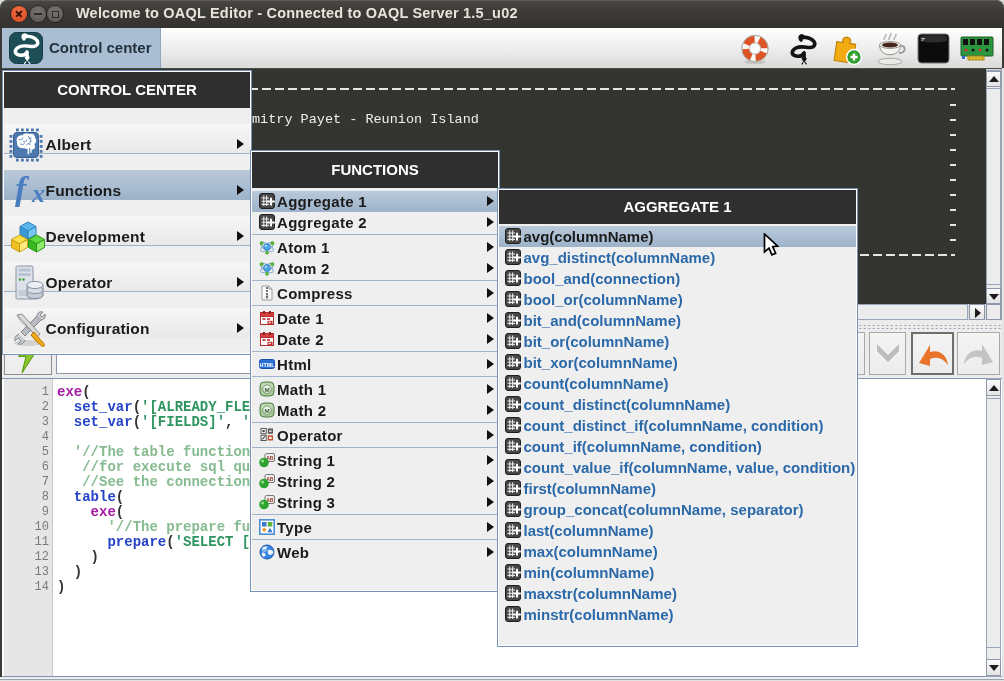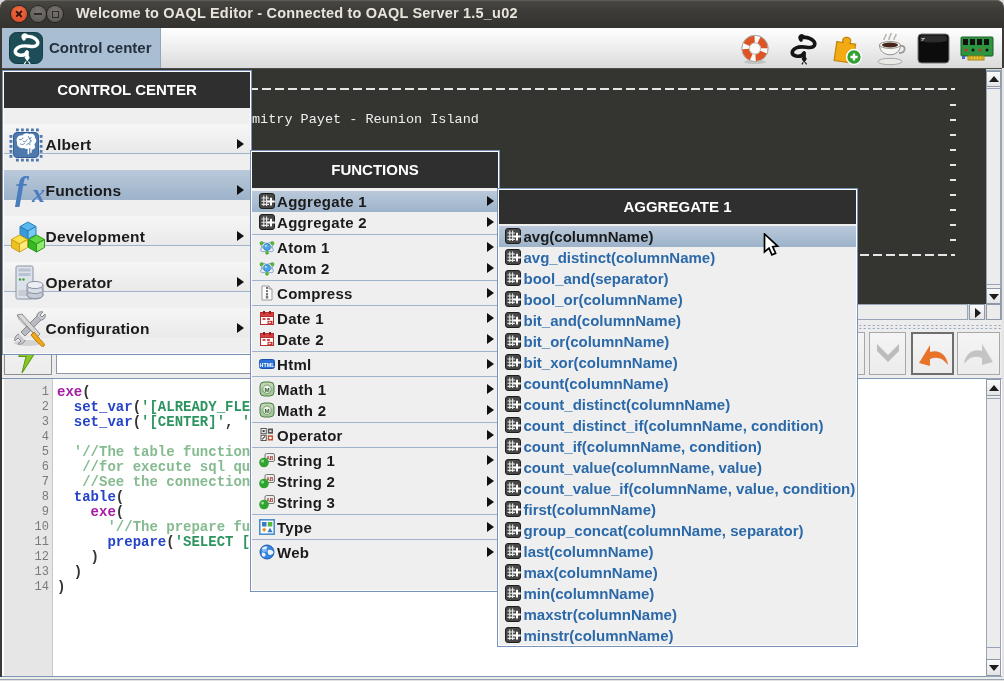--- a/index.html
+++ b/index.html
@@ -232,21 +232,21 @@
 8
 9
 10
 11
 12
 13
 14</pre>
     </div>
   <pre id="code"><span class="kw">exe</span>(
   <span class="fn">set_var</span>(<span class="st">'[ALREADY_FLEWN]'</span>, <span class="st">'false'</span>)
-  <span class="fn">set_var</span>(<span class="st">'[CENTER]'</span>, <span class="st">'NAME,VALUE'</span>)
+  <span class="fn">set_var</span>(<span class="st">'[FIELDS]'</span>, <span class="st">'NAME,VALUE'</span>)
 
   <span class="cm">'//The table function is used</span>
    <span class="cm">//for execute sql queries</span>
    <span class="cm">//See the connection config</span>
   <span class="fn">table</span>(
     <span class="kw">exe</span>(
       <span class="cm">'//The prepare function</span>
       <span class="fn">prepare</span>(<span class="st">'SELECT [FIELDS] FROM T'</span>)
     )
   )
@@ -558,21 +558,21 @@
             <path d="M12 4.8 V12.4 M8.2 8.6 H15.8" stroke="#fff" stroke-width="2" fill="none"></path>
           </svg></span>
         <span class="txt">avg_distinct(columnName)</span>
       </div>
       <div class="agitem">
         <span class="icon"><svg width="16" height="16" viewBox="0 0 16 16">
             <rect x="0.5" y="0.5" width="15" height="15" rx="2.5" fill="#474747" stroke="#1f1f1f"></rect>
             <path d="M2.5 5 H10 M2.5 8.2 H10 M2.5 11.4 H10 M4.8 2.5 V13 M7.6 2.5 V13" stroke="#e8e8e8" stroke-width="1.1" fill="none"></path>
             <path d="M12 4.8 V12.4 M8.2 8.6 H15.8" stroke="#fff" stroke-width="2" fill="none"></path>
           </svg></span>
-        <span class="txt">bool_and(separator)</span>
+        <span class="txt">bool_and(connection)</span>
       </div>
       <div class="agitem">
         <span class="icon"><svg width="16" height="16" viewBox="0 0 16 16">
             <rect x="0.5" y="0.5" width="15" height="15" rx="2.5" fill="#474747" stroke="#1f1f1f"></rect>
             <path d="M2.5 5 H10 M2.5 8.2 H10 M2.5 11.4 H10 M4.8 2.5 V13 M7.6 2.5 V13" stroke="#e8e8e8" stroke-width="1.1" fill="none"></path>
             <path d="M12 4.8 V12.4 M8.2 8.6 H15.8" stroke="#fff" stroke-width="2" fill="none"></path>
           </svg></span>
         <span class="txt">bool_or(columnName)</span>
       </div>
       <div class="agitem">
@@ -623,28 +623,20 @@
           </svg></span>
         <span class="txt">count_distinct_if(columnName, condition)</span>
       </div>
       <div class="agitem">
         <span class="icon"><svg width="16" height="16" viewBox="0 0 16 16">
             <rect x="0.5" y="0.5" width="15" height="15" rx="2.5" fill="#474747" stroke="#1f1f1f"></rect>
             <path d="M2.5 5 H10 M2.5 8.2 H10 M2.5 11.4 H10 M4.8 2.5 V13 M7.6 2.5 V13" stroke="#e8e8e8" stroke-width="1.1" fill="none"></path>
             <path d="M12 4.8 V12.4 M8.2 8.6 H15.8" stroke="#fff" stroke-width="2" fill="none"></path>
           </svg></span>
         <span class="txt">count_if(columnName, condition)</span>
-      </div>
-      <div class="agitem">
-        <span class="icon"><svg width="16" height="16" viewBox="0 0 16 16">
-            <rect x="0.5" y="0.5" width="15" height="15" rx="2.5" fill="#474747" stroke="#1f1f1f"></rect>
-            <path d="M2.5 5 H10 M2.5 8.2 H10 M2.5 11.4 H10 M4.8 2.5 V13 M7.6 2.5 V13" stroke="#e8e8e8" stroke-width="1.1" fill="none"></path>
-            <path d="M12 4.8 V12.4 M8.2 8.6 H15.8" stroke="#fff" stroke-width="2" fill="none"></path>
-          </svg></span>
-        <span class="txt">count_value(columnName, value)</span>
       </div>
       <div class="agitem">
         <span class="icon"><svg width="16" height="16" viewBox="0 0 16 16">
             <rect x="0.5" y="0.5" width="15" height="15" rx="2.5" fill="#474747" stroke="#1f1f1f"></rect>
             <path d="M2.5 5 H10 M2.5 8.2 H10 M2.5 11.4 H10 M4.8 2.5 V13 M7.6 2.5 V13" stroke="#e8e8e8" stroke-width="1.1" fill="none"></path>
             <path d="M12 4.8 V12.4 M8.2 8.6 H15.8" stroke="#fff" stroke-width="2" fill="none"></path>
           </svg></span>
         <span class="txt">count_value_if(columnName, value, condition)</span>
       </div>
       <div class="agitem">

